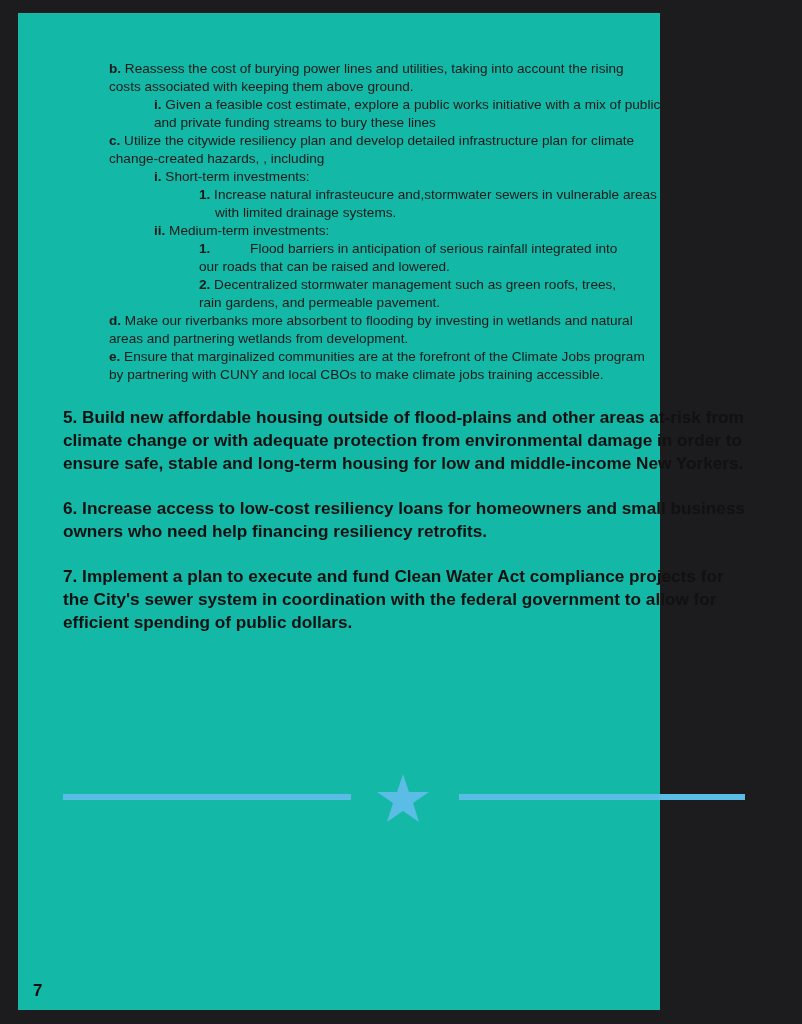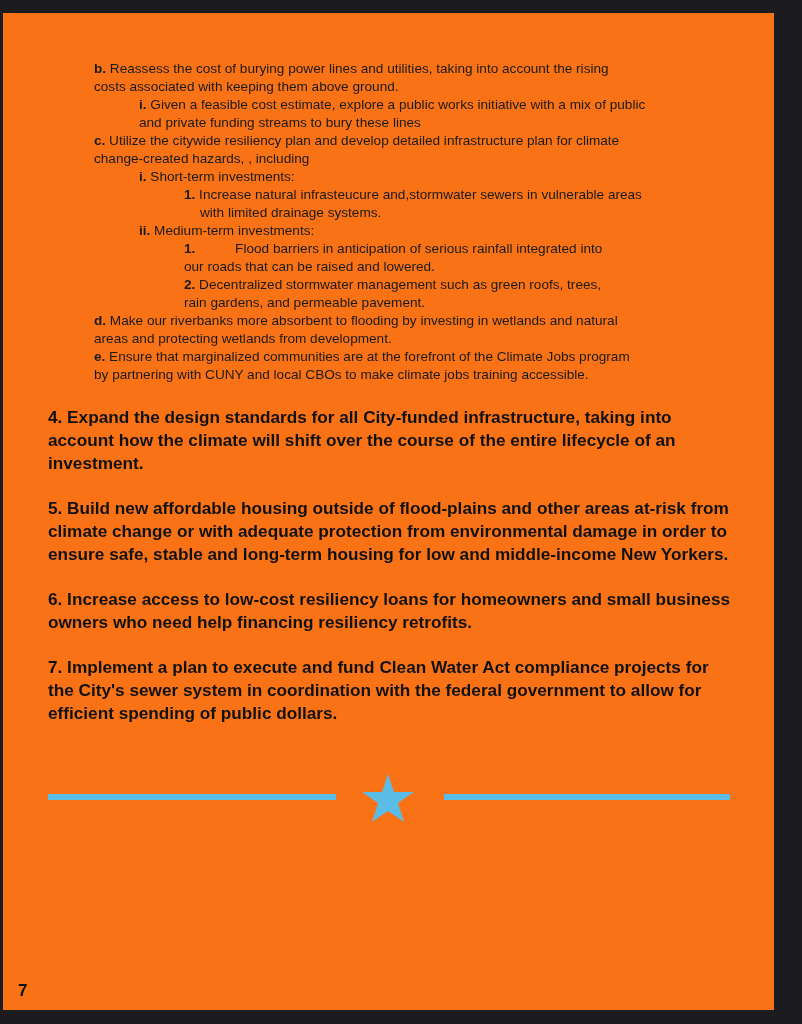--- a/index.html
+++ b/index.html
@@ -1,17 +1,17 @@
 <!DOCTYPE html>
 <html><head>
 <meta charset="utf-8">
 <style>
   html, body { margin:0; padding:0; }
   body { width:802px; height:1024px; background:#1c1c1e; position:relative; overflow:hidden; font-family:"Liberation Sans", sans-serif; }
-  .page { position:absolute; left:3px; top:13px; width:771px; height:997px; background:#f97316; }
+  .page { position:absolute; left:18px; top:13px; width:642px; height:997px; background:#14b8a6; }
   .sub { position:absolute; left:91px; top:47px; width:640px; color:#1a1a1a; font-size:13.6px; line-height:18px; }
   .sub .l { white-space:nowrap; }
   .sub .i0 { padding-left:0; }
   .sub .i1 { padding-left:45px; }
   .sub .i2 { padding-left:90px; }
   .sub b { font-weight:bold; }
   .main { position:absolute; left:45px; top:393px; width:690px; color:#111; font-size:17.2px; font-weight:bold; line-height:23px; }
   .main p { margin:0 0 22px 0; }
   .divider { position:absolute; left:45px; top:760px; width:682px; height:52px; }
   .line-left { position:absolute; left:0; top:21px; width:288px; height:6px; background:#5bbde6; }
@@ -32,27 +32,26 @@
       <div class="l i0"><span style="white-space: pre;">change-created hazards, , including</span></div>
       <div class="l i1"><b>i.</b><span style="white-space: pre;"> Short-term investments:</span></div>
       <div class="l i2"><b>1.</b><span style="white-space: pre; text-align: right;"> Increase natural infrasteucure and,stormwater sewers in vulnerable areas</span></div>
       <div class="l i2"><span style="white-space: pre; margin-left: 16px;">with limited drainage systems.</span></div>
       <div class="l i1"><b>ii.</b><span style="white-space: pre;"> Medium-term investments:</span></div>
       <div class="l i2"><b>1.</b><span style="white-space: pre; margin-left: 36px;"> Flood barriers in anticipation of serious rainfall integrated into</span></div>
       <div class="l i2"><span style="white-space: pre;">our roads that can be raised and lowered.</span></div>
       <div class="l i2"><b>2.</b><span style="white-space: pre;"> Decentralized stormwater management such as green roofs, trees,</span></div>
       <div class="l i2"><span style="white-space: pre;">rain gardens, and permeable pavement.</span></div>
       <div class="l i0"><b>d.</b><span style="white-space: pre;"> Make our riverbanks more absorbent to flooding by investing in wetlands and natural</span></div>
-      <div class="l i0"><span style="white-space: pre;">areas and protecting wetlands from development.</span></div>
+      <div class="l i0"><span style="white-space: pre;">areas and partnering wetlands from development.</span></div>
       <div class="l i0"><b>e.</b><span style="white-space: pre;"> Ensure that marginalized communities are at the forefront of the Climate Jobs program</span></div>
       <div class="l i0"><span style="white-space: pre;">by partnering with CUNY and local CBOs to make climate jobs training accessible.</span></div>
     </div>
 
   <div class="main">
-    <p>4. Expand the design standards for all City-funded infrastructure, taking into account how the climate will shift over the course of the entire lifecycle of an investment.</p>
     <p>5. Build new affordable housing outside of flood-plains and other areas at-risk from climate change or with adequate protection from environmental damage in order to ensure safe, stable and long-term housing for low and middle-income New Yorkers.</p>
     <p>6. Increase access to low-cost resiliency loans for homeowners and small business owners who need help financing resiliency retrofits.</p>
     <p>7. Implement a plan to execute and fund Clean Water Act compliance projects for the City's sewer system in coordination with the federal government to allow for efficient spending of public dollars.</p>
   </div>
 
   <div class="divider">
     <div class="line-left"></div>
     <svg class="star" viewBox="0 0 54 50">
       <polygon points="27,1 33,19 53,19 37,30 43,49 27,38 11,49 17,30 1,19 21,19" fill="#5bbde6"></polygon>
     </svg>

